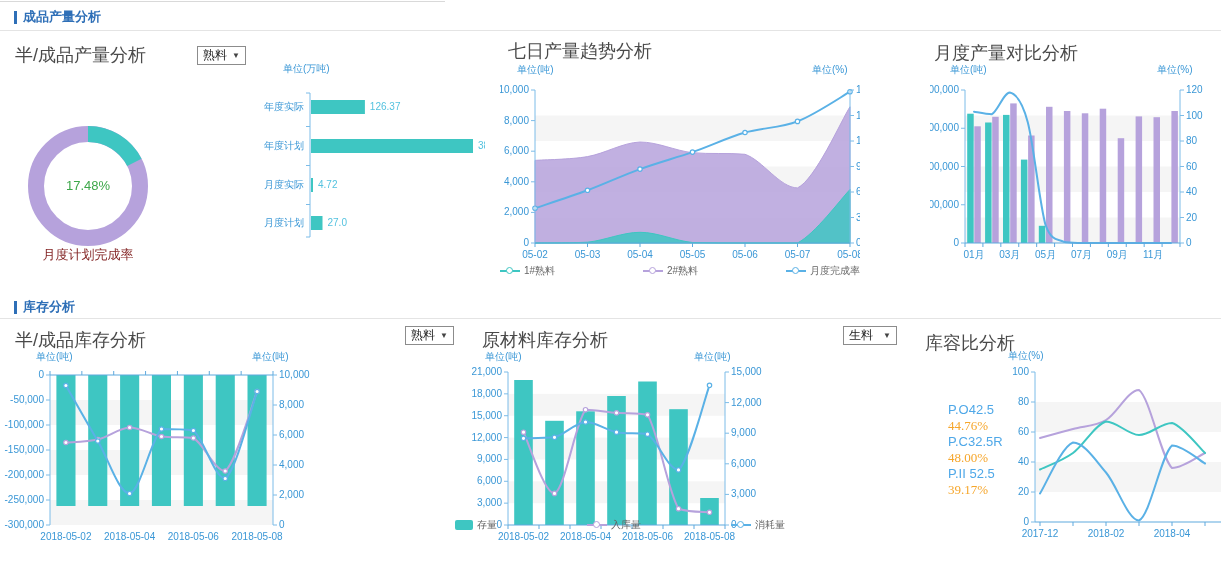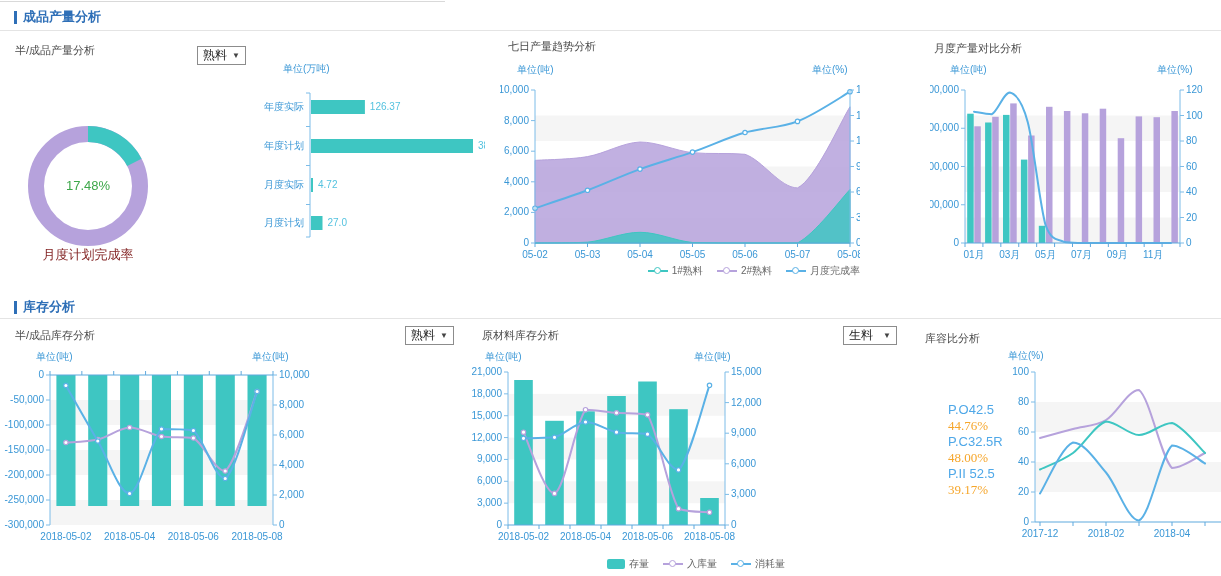--- a/index.html
+++ b/index.html
@@ -3,31 +3,31 @@
 <meta charset="utf-8">
 <style>
   html,body{margin:0;padding:0;background:#fff;}
   .page{position:relative;width:1221px;height:576px;background:#fff;overflow:hidden;
         font-family:"Liberation Sans",sans-serif;}
   .topline{position:absolute;left:0;top:1px;width:445px;height:1px;background:#d9d9d9;}
   .hdiv{position:absolute;left:0;width:100%;height:1px;background:#e4e4e4;}
   .sec{position:absolute;left:14px;display:flex;align-items:center;gap:6px;}
   .secbar{width:3px;height:13px;background:#2E6FB7;}
   .sectitle{font-size:13px;font-weight:bold;color:#2E6FB7;}
-  .ptitle{position:absolute;font-size:11px;color:#4a4a4a;}
+  .ptitle{position:absolute;font-size:18px;color:#4a4a4a;}
   .unit{position:absolute;font-size:10px;color:#3A97D6;}
   .dropdown{position:absolute;display:flex;align-items:center;justify-content:space-between;
             border:1px solid #8c8c8c;background:#fff;height:17px;padding:0 5px;font-size:12px;
             color:#222;cursor:pointer;min-width:36px;}
   .caret{font-size:8px;color:#444;margin-left:5px;}
   .donut-center{position:absolute;left:15px;top:178px;width:146px;text-align:center;
                 font-size:13px;color:#3DA74A;}
   .donut-caption{position:absolute;left:6px;top:246px;width:164px;text-align:center;
                  font-size:13px;color:#7f1d1d;}
-  .legend{position:absolute;display:flex;justify-content:flex-end;align-items:center;gap:14px;
+  .legend{position:absolute;display:flex;justify-content:space-between;align-items:center;gap:14px;
           font-size:10px;color:#666;}
   .lgitem{display:flex;align-items:center;cursor:pointer;}
   .lgrect{display:inline-block;width:18px;height:10px;border-radius:2px;margin-right:4px;}
   .lgln{display:inline-block;position:relative;width:20px;height:9px;margin-right:4px;}
   .sidelabels{position:absolute;left:948px;top:402px;line-height:16px;font-size:13px;}
   .slname{color:#4FA8E8;}
   .slpct{color:#F6A62B;font-family:Liberation Serif, serif;}
   svg{position:absolute;overflow:hidden;}
   svg text{font-family:"Liberation Sans",sans-serif;}
 </style>
@@ -393,21 +393,21 @@
       <line x1="146" y1="180" x2="146" y2="184" stroke="#5FA9DE"></line>
       <line x1="177" y1="180" x2="177" y2="184" stroke="#5FA9DE"></line>
       <line x1="208" y1="180" x2="208" y2="184" stroke="#5FA9DE"></line>
       <line x1="239" y1="180" x2="239" y2="184" stroke="#5FA9DE"></line>
       <line x1="270" y1="180" x2="270" y2="184" stroke="#5FA9DE"></line>
       <text x="68.5" y="195" text-anchor="middle" fill="#3A97D6" font-size="10">2018-05-02</text>
       <text x="130.5" y="195" text-anchor="middle" fill="#3A97D6" font-size="10">2018-05-04</text>
       <text x="192.5" y="195" text-anchor="middle" fill="#3A97D6" font-size="10">2018-05-06</text>
       <text x="254.5" y="195" text-anchor="middle" fill="#3A97D6" font-size="10">2018-05-08</text>
     </svg>
-  <div class="legend" id="lg-rawstock" style="left:455px;top:557px;width:330px">
+  <div class="legend" id="lg-rawstock" style="left:455px;top:518px;width:330px">
       <span class="lgitem">
         <span class="lgrect" style="background: rgb(62, 198, 194);"></span>
         <span>存量</span>
       </span>
       <span class="lgitem">
         <span class="lgln">
           <span style="position: absolute; left: 0px; top: 3.5px; width: 20px; height: 2px; background: rgb(182, 162, 220);"></span>
           <span style="position: absolute; left: 6px; top: 0px; width: 5px; height: 5px; border: 1.5px solid rgb(182, 162, 220); border-radius: 50%; background: rgb(255, 255, 255);"></span>
         </span>
         <span>入库量</span>

